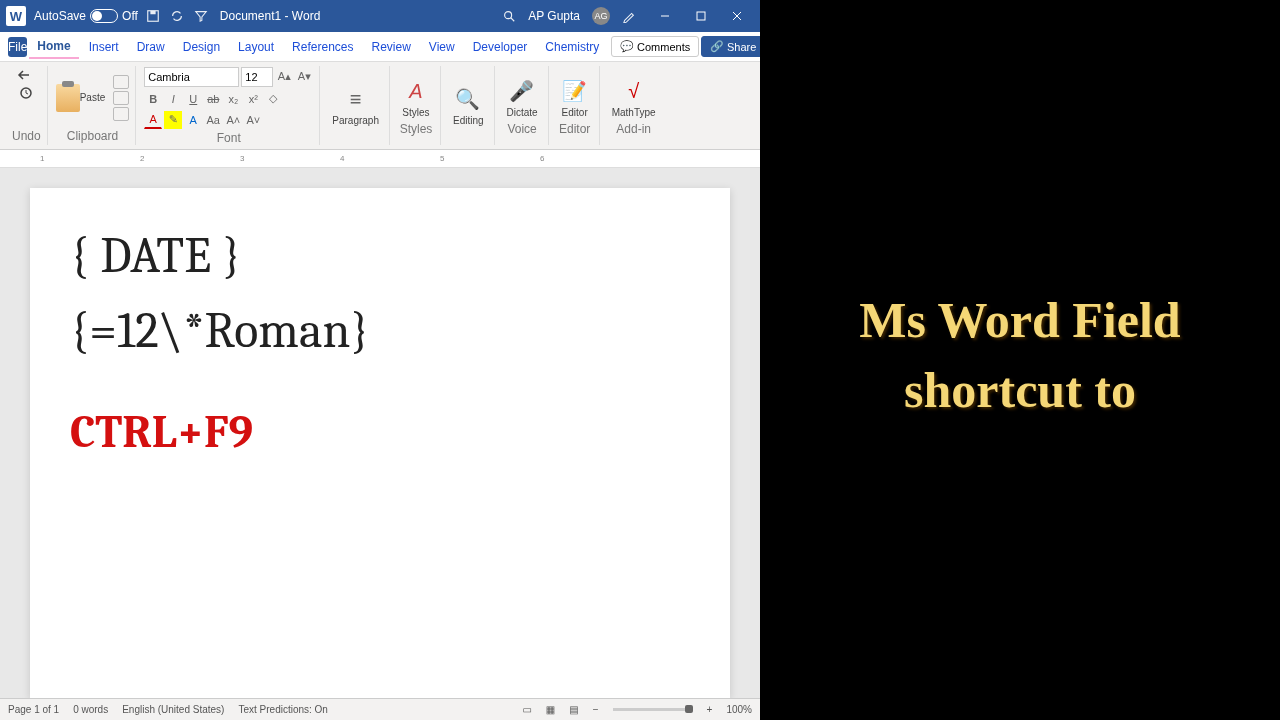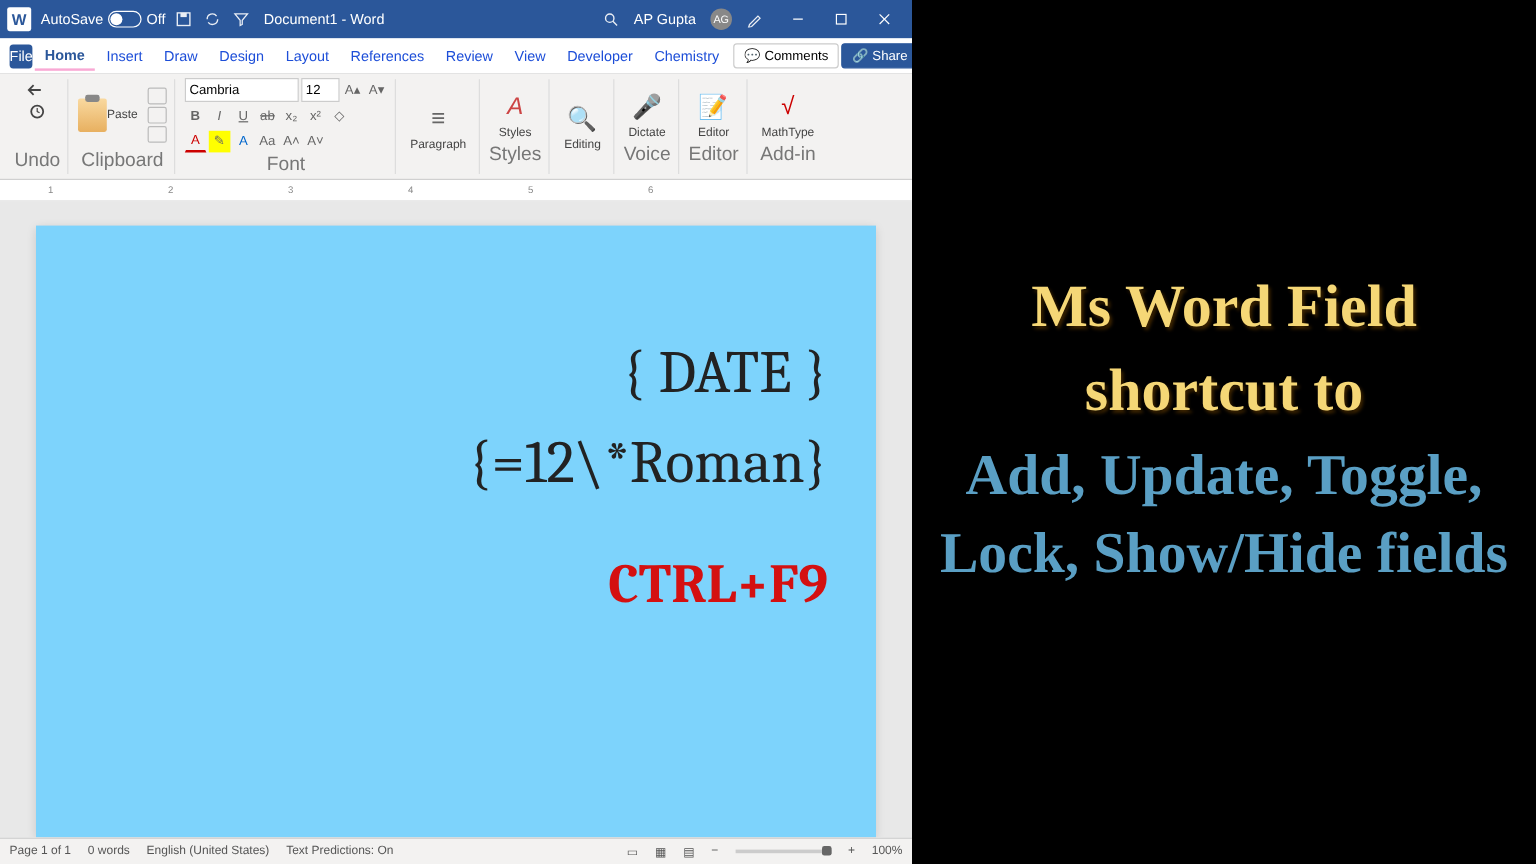--- a/index.html
+++ b/index.html
@@ -21,40 +21,40 @@
 .ribbon-tabs { height: 30px; background: #fff; display: flex; align-items: center; padding: 0 8px; font-size: 12px; border-bottom: 1px solid #ddd; gap: 2px; }
 .tab { padding: 4px 8px; cursor: pointer; color: #1d4ed8; }
 .tab.active { color: #2b579a; border-bottom: 2px solid #f9a8d4; font-weight: 600; }
 .tab.file { background: #2b579a; color: #fff; border-radius: 3px; padding: 3px 0; }
 .tab-spacer { flex: 1; }
 .comments-btn, .share-btn { padding: 3px 8px; border: 1px solid #ccc; border-radius: 3px; font-size: 11px; cursor: pointer; display:flex; align-items:center; gap:3px;}
 .share-btn { background: #2b579a; color: #fff; border-color: #2b579a; }
 .ribbon { height: 88px; background: #f3f2f1; display: flex; padding: 4px 6px; gap: 2px; border-bottom: 1px solid #d0d0d0; }
 .group { display: flex; flex-direction: column; align-items: center; justify-content: center; padding: 2px 6px; border-right: 1px solid #ddd; font-size: 10px; color: #666; }
 .group:last-child { border-right: none; }
-.group-label { font-size: 16px; color: #777; margin-top: 2px; }
+.group-label { font-size: 12px; color: #777; margin-top: 2px; }
 .group-content { display: flex; align-items: center; gap: 4px; flex: 1; }
 .undo-btns { display: flex; flex-direction: column; gap: 4px; }
 .paste-big { display: flex; align-items: center; }
 .paste-icon { width: 24px; height: 28px; background: linear-gradient(#f9d9a0, #e8b060); border-radius: 2px; position: relative; }
 .paste-icon::after { content:''; position:absolute; top:-3px; left:6px; width:12px; height:6px; background:#888; border-radius:2px;}
 .clip-small { display: flex; flex-direction: column; gap: 2px; margin-left: 4px; }
 .small-icon { width: 16px; height: 14px; border: 1px solid #bbb; border-radius: 2px; }
 .font-group .group-content { flex-direction: column; gap: 3px; align-items: stretch; }
 .font-row { display: flex; gap: 2px; align-items: center; }
 .font-select { font-size: 11px; border: 1px solid #ccc; background: #fff; padding: 1px 3px; height: 20px; }
 .font-name { width: 95px; }
 .font-size { width: 32px; }
 .fbtn { width: 18px; height: 18px; display: flex; align-items: center; justify-content: center; font-size: 11px; cursor: pointer; border: 1px solid transparent; }
 .big-btn { display: flex; flex-direction: column; align-items: center; gap: 2px; cursor: pointer; padding: 2px 4px; }
 .big-btn-icon { width: 28px; height: 28px; display: flex; align-items: center; justify-content: center; font-size: 20px; }
 .big-btn-label { font-size: 10px; color: #444; }
 .ruler { height: 18px; background: #fff; border-bottom: 1px solid #ddd; position: relative; font-size: 8px; color: #888; display:flex; align-items:center; padding-left:40px;}
 .doc-area { flex: 1; background: #e8e8e8; padding: 20px 30px 0; overflow: hidden; }
-.page { background: #7dd3fc; width: 100%; height: 100%; box-shadow: 0 2px 8px rgba(0,0,0,0.15); padding: 91px 40px 20px; text-align: right; }
+.page { background: #ffffff; width: 100%; height: 100%; box-shadow: 0 2px 8px rgba(0,0,0,0.15); padding: 36px 40px 20px; text-align: left; }
 .field-code { font-family: Cambria, Georgia, serif; font-size: 50px; color: #222; line-height: 1.3; margin-bottom: 10px; }
 .shortcut { font-family: Cambria, Georgia, serif; font-size: 46px; color: #d41010; font-weight: 700; line-height: 1.25; margin-top: 40px;}
 .status-bar { height: 22px; background: #f3f2f1; border-top: 1px solid #ccc; display: flex; align-items: center; font-size: 10px; color: #555; padding: 0 8px; gap: 14px; }
 .status-spacer { flex: 1; }
 .zoom-slider { width: 80px; height: 3px; background: #ccc; position: relative; }
 .zoom-slider::after { content:''; position:absolute; right:0; top:-3px; width:8px; height:8px; background:#666; border-radius:2px;}
 .side-panel { flex: 1; background: #000; display: flex; flex-direction: column; align-items: center; justify-content: center; padding: 20px; text-align: center; }
 .side-yellow { font-family: Georgia, 'Times New Roman', serif; font-size: 50px; font-weight: 700; color: #f5d776; line-height: 1.2; text-shadow: 2px 2px 3px rgba(100,60,0,0.6); margin-bottom: 10px;}
 .side-blue { font-family: Georgia, 'Times New Roman', serif; font-size: 48px; font-weight: 700; color: #5a9fc4; line-height: 1.35; text-shadow: 2px 2px 3px rgba(0,0,0,0.8); }
 svg { display: block; }
@@ -272,14 +272,13 @@
     <span>−</span>
     <div class="zoom-slider"></div>
     <span>+</span>
     <span>100%</span>
   </div>
 </div>
 
 <div class="side-panel">
   <div class="side-yellow">Ms Word Field</div>
   <div class="side-yellow">shortcut to</div>
-  <div class="side-blue">Add, Update, Toggle, Lock, Show/Hide fields</div>
 </div>
 
 </body></html>

